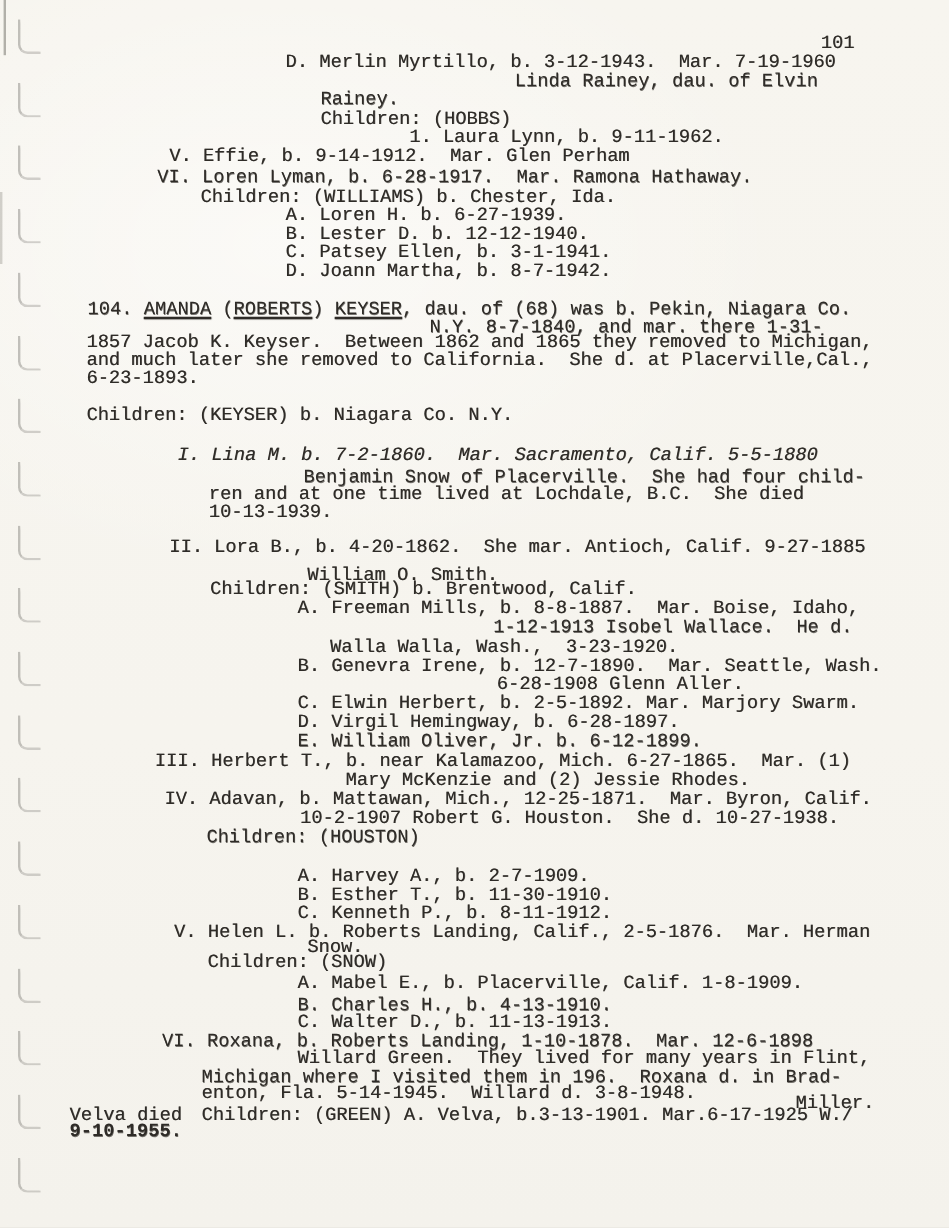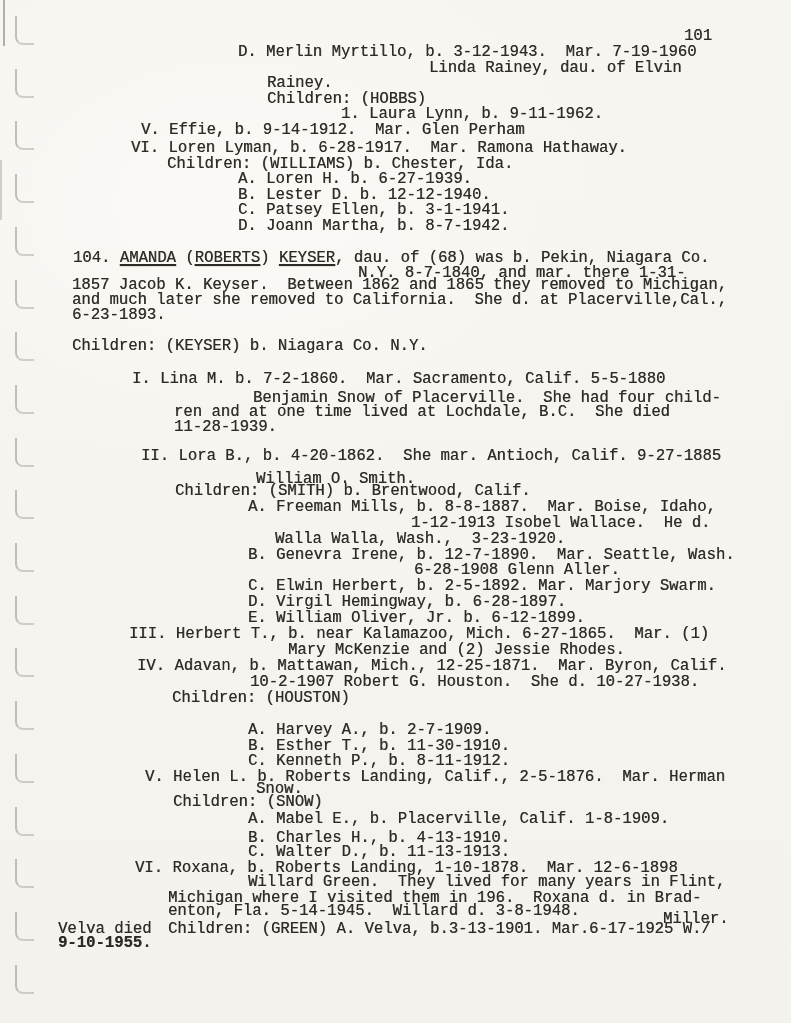--- a/index.html
+++ b/index.html
@@ -82,24 +82,24 @@
       <div class="line" style="left: 238px; top: 171px;">A. Loren H. b. 6-27-1939.</div>
       <div class="line" style="left: 238px; top: 187px;">B. Lester D. b. 12-12-1940.</div>
       <div class="line" style="left: 238px; top: 202px;">C. Patsey Ellen, b. 3-1-1941.</div>
       <div class="line" style="left: 238px; top: 218px;">D. Joann Martha, b. 8-7-1942.</div>
       <div class="line" style="left: 73px; top: 250px;"><span>104. </span><span class="u">AMANDA</span><span> (</span><span class="u">ROBERTS</span><span>) </span><span class="u">KEYSER</span><span>, dau. of (68) was b. Pekin, Niagara Co.</span></div>
       <div class="line" style="left: 358px; top: 265px;">N.Y. 8-7-1840, and mar. there 1-31-</div>
       <div class="line" style="left: 72px; top: 277px;">1857 Jacob K. Keyser.  Between 1862 and 1865 they removed to Michigan,</div>
       <div class="line" style="left: 72px; top: 292px;">and much later she removed to California.  She d. at Placerville,Cal.,</div>
       <div class="line" style="left: 72px; top: 307px;">6-23-1893.</div>
       <div class="line" style="left: 72px; top: 338px;">Children: (KEYSER) b. Niagara Co. N.Y.</div>
-      <div class="line" style="left: 132px; top: 371px;">I. Lina M. b. 7-2-1860.  Mar. Sacramento, Calif. 5-5-1880</div>
+      <div class="line" style="left: 148px; top: 371px; font-style: italic;">I. Lina M. b. 7-2-1860.  Mar. Sacramento, Calif. 5-5-1880</div>
       <div class="line" style="left: 253px; top: 390px;">Benjamin Snow of Placerville.  She had four child-</div>
       <div class="line" style="left: 174px; top: 404px;">ren and at one time lived at Lochdale, B.C.  She died</div>
-      <div class="line" style="left: 174px; top: 419px;">11-28-1939.</div>
+      <div class="line" style="left: 174px; top: 419px;">10-13-1939.</div>
       <div class="line" style="left: 141px; top: 448px;">II. Lora B., b. 4-20-1862.  She mar. Antioch, Calif. 9-27-1885</div>
       <div class="line" style="left: 256px; top: 471px;">William O. Smith.</div>
       <div class="line" style="left: 175px; top: 483px;">Children: (SMITH) b. Brentwood, Calif.</div>
       <div class="line" style="left: 248px; top: 499px;">A. Freeman Mills, b. 8-8-1887.  Mar. Boise, Idaho,</div>
       <div class="line" style="left: 411px; top: 515px;">1-12-1913 Isobel Wallace.  He d.</div>
       <div class="line" style="left: 275px; top: 531px;">Walla Walla, Wash.,  3-23-1920.</div>
       <div class="line" style="left: 248px; top: 547px;">B. Genevra Irene, b. 12-7-1890.  Mar. Seattle, Wash.</div>
       <div class="line" style="left: 414px; top: 562px;">6-28-1908 Glenn Aller.</div>
       <div class="line" style="left: 248px; top: 578px;">C. Elwin Herbert, b. 2-5-1892. Mar. Marjory Swarm.</div>
       <div class="line" style="left: 248px; top: 594px;">D. Virgil Hemingway, b. 6-28-1897.</div>

